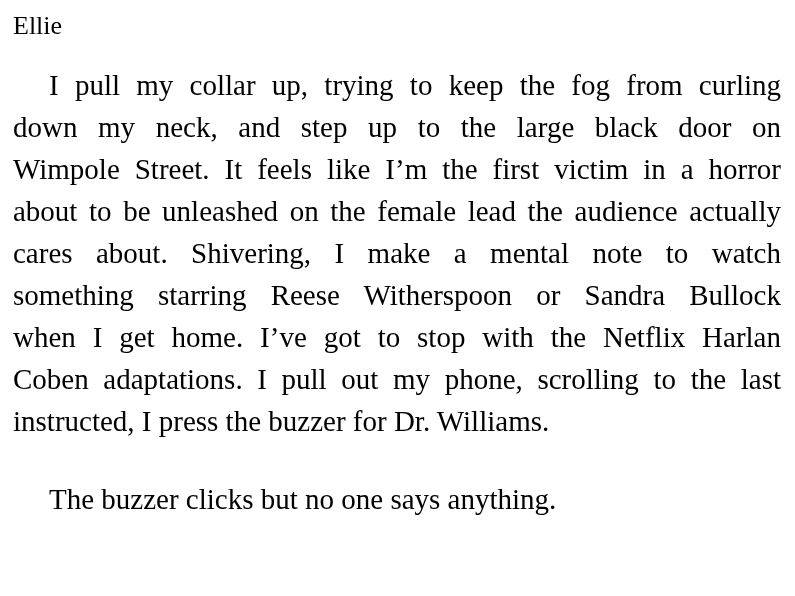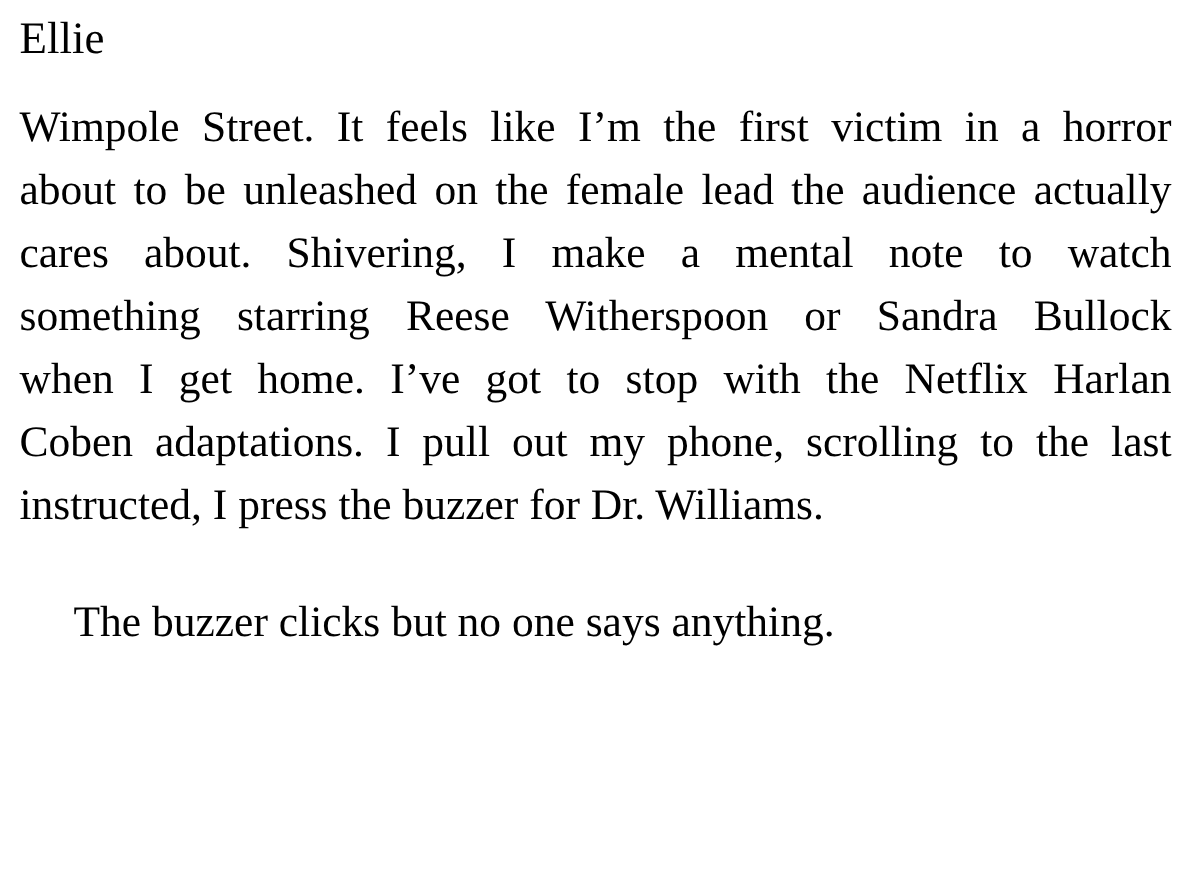--- a/index.html
+++ b/index.html
@@ -15,21 +15,21 @@
     color: #000000;
   }
   .page {
     box-sizing: border-box;
     width: 795px;
     height: 596px;
     padding: 5px 14px 0 13px;
     background: #ffffff;
   }
   .heading {
-    font-size: 30px;
+    font-size: 26px;
     line-height: 42px;
     font-weight: normal;
     margin: 0 0 17px 0;
     text-align: left;
   }
   .para {
     margin: 0;
     font-size: 29px;
   }
   .para-2 {
@@ -50,20 +50,22 @@
   }
 </style>
 </head>
 <body>
 
 <div class="page">
 
   <div class="heading">Ellie</div>
 
   <div class="para para-1">
+    <div class="line indent">I pull my collar up, trying to keep the fog from curling</div>
+    <div class="line">down my neck, and step up to the large black door on</div>
     <div class="line">Wimpole Street. It feels like I’m the first victim in a horror</div>
     <div class="line">about to be unleashed on the female lead the audience actually</div>
     <div class="line">cares about. Shivering, I make a mental note to watch</div>
     <div class="line">something starring Reese Witherspoon or Sandra Bullock</div>
     <div class="line">when I get home. I’ve got to stop with the Netflix Harlan</div>
     <div class="line">Coben adaptations. I pull out my phone, scrolling to the last</div>
     <div class="line last">instructed, I press the buzzer for Dr. Williams.</div>
   </div>
 
   <div class="para para-2">

